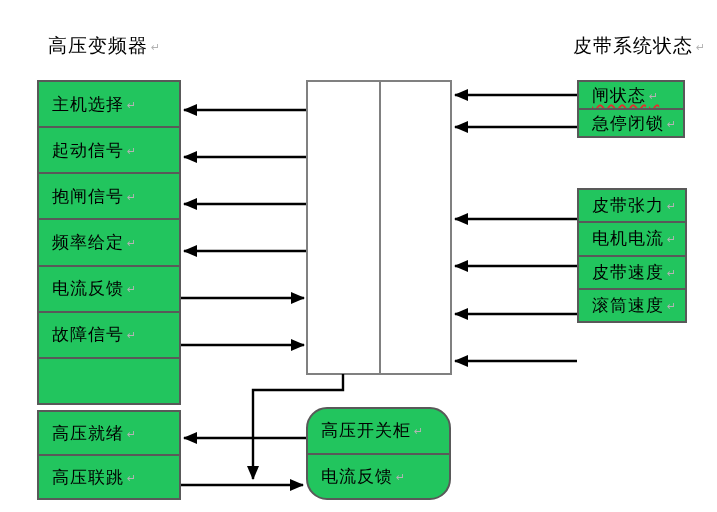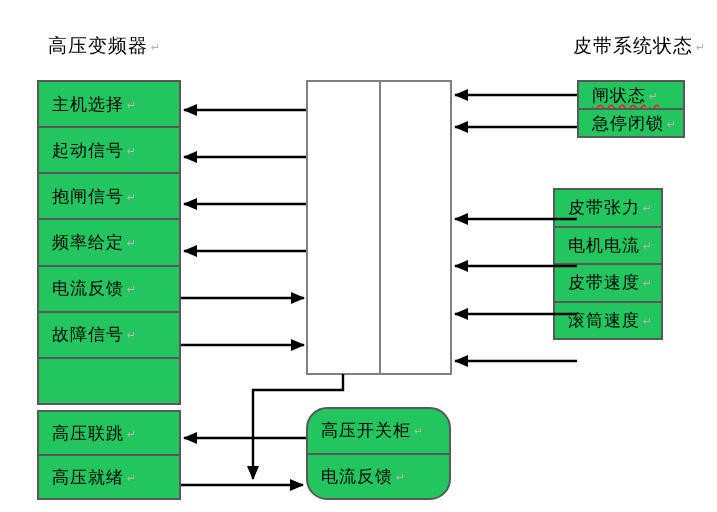--- a/index.html
+++ b/index.html
@@ -70,41 +70,41 @@
     <div class="row">
         <span class="lbl">故障信号</span>
       </div>
     <div class="row">
         <span class="lbl"></span>
       </div>
   </div>
 
   <div class="tbl" style="left:37px;top:410px;width:144px;height:90px;">
     <div class="row">
-        <span class="lbl">高压联跳</span>
+        <span class="lbl">高压就绪</span>
       </div>
     <div class="row">
-        <span class="lbl">高压就绪</span>
+        <span class="lbl">高压联跳</span>
       </div>
   </div>
 
   <div class="console">
     <div class="console-divider"></div>
   </div>
 
   <div class="tbl" style="left:577px;top:80px;width:108px;height:58px;">
     <div class="row misspell">
         <span class="lbl">闸状态</span>
       </div>
     <div class="row">
         <span class="lbl">急停闭锁</span>
       </div>
   </div>
 
-  <div class="tbl" style="left:553px;top:188px;width:110px;height:152px;">
+  <div class="tbl" style="left:577px;top:188px;width:110px;height:135px;">
     <div class="row">
         <span class="lbl">皮带张力</span>
       </div>
     <div class="row">
         <span class="lbl">电机电流</span>
       </div>
     <div class="row">
         <span class="lbl">皮带速度</span>
       </div>
     <div class="row">

